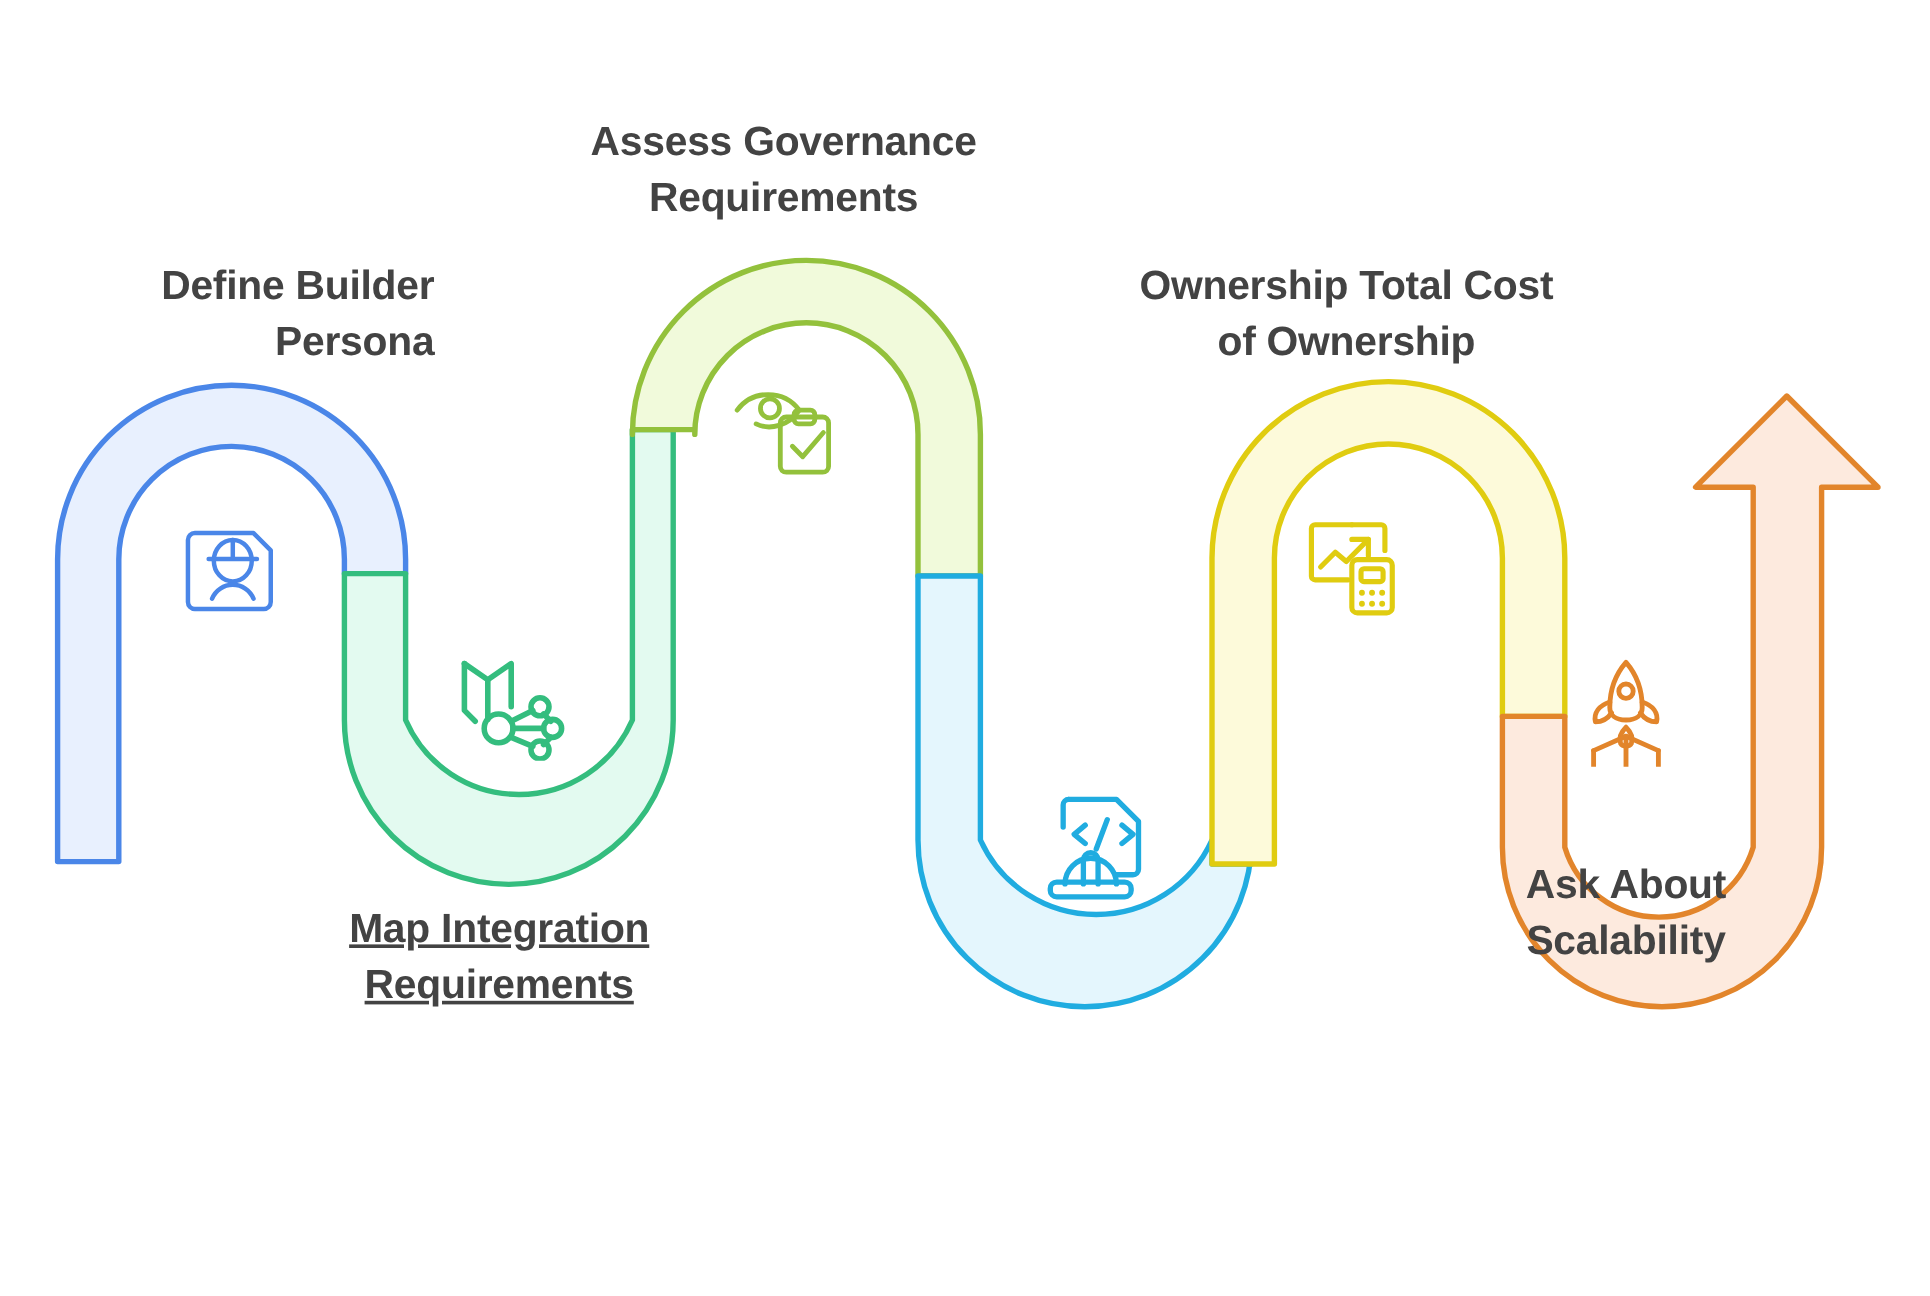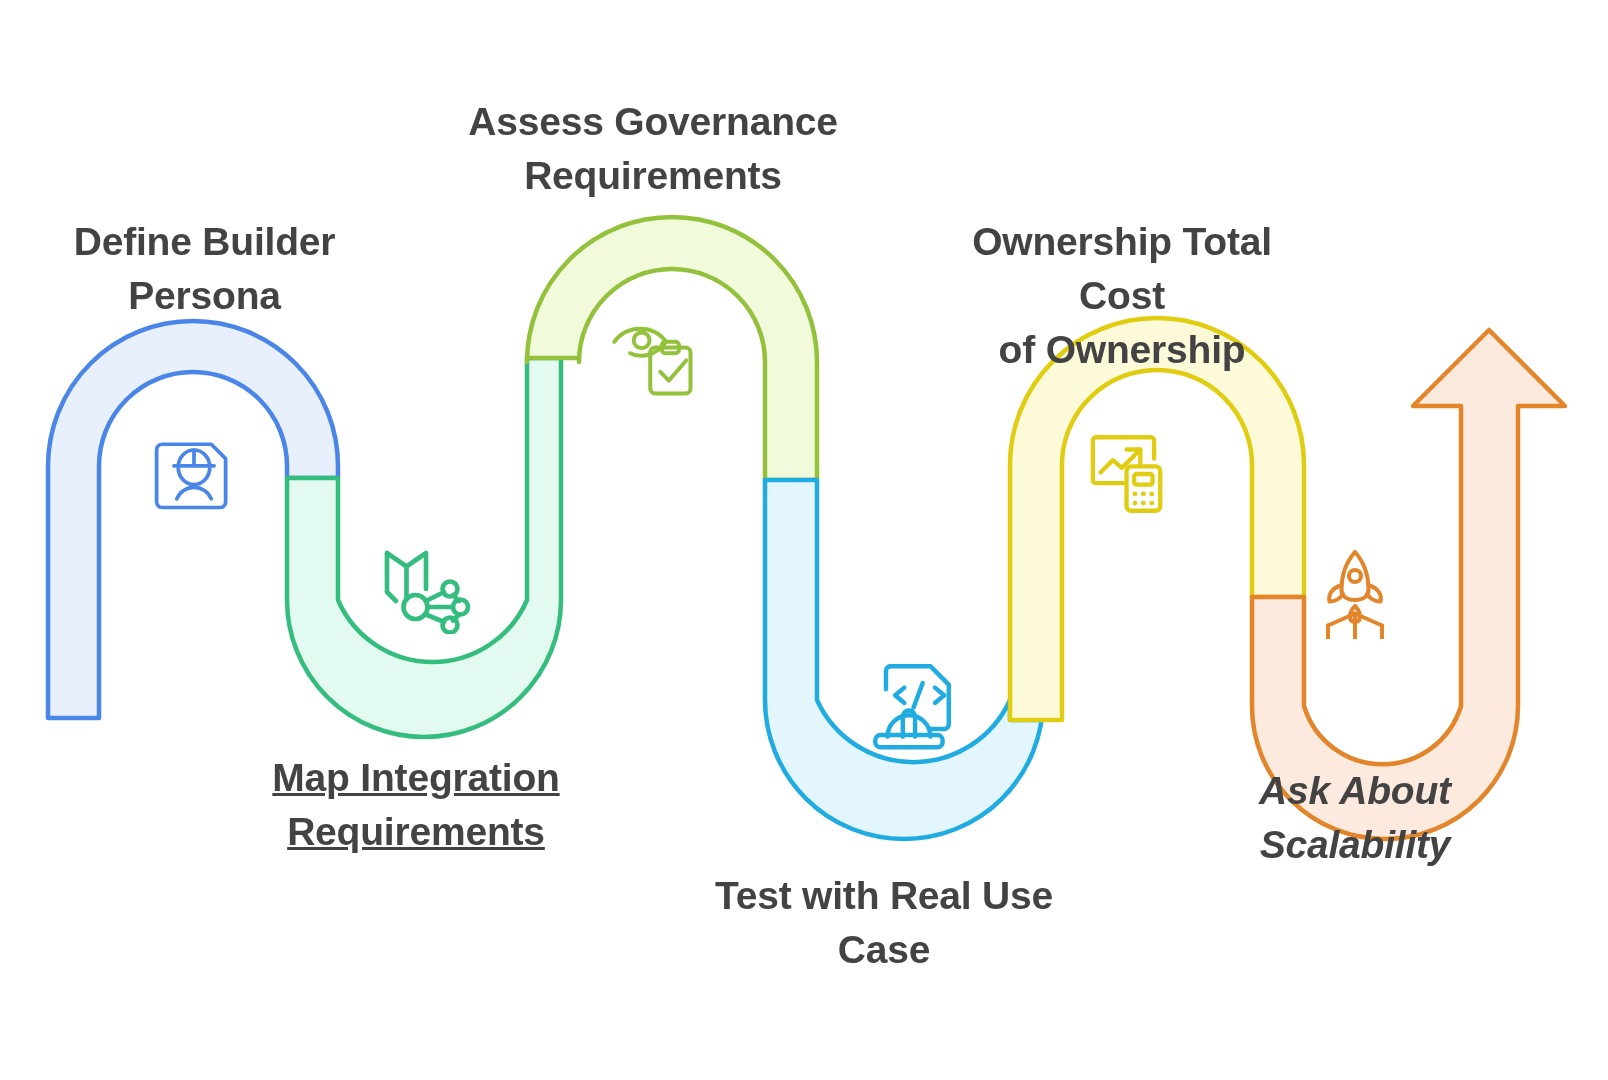--- a/index.html
+++ b/index.html
@@ -24,21 +24,21 @@
   #ribbon-svg {
     position: absolute;
     left: 0; top: 0;
     width: 1608px;
     height: 1080px;
   }
   .step-label {
     position: absolute;
     text-align: center;
     font-weight: bold;
-    font-size: 39px;
+    font-size: 34px;
     line-height: 1.38;
     color: #434343;
     letter-spacing: -0.2px;
     white-space: pre-line;
   }
   .icon-slot {
     position: absolute;
   }
 </style>
 </head>
@@ -117,21 +117,21 @@
                L 1489 330
                L 1413 406
                L 1461 406
                L 1461 706
                A 82 82 0 0 1 1304 706
                L 1304 597
                Z" fill="#fdeade" stroke="#e2852b" stroke-width="4.5" stroke-linejoin="round" stroke-linecap="round"></path>
     </g>
   </svg>
 
-  <div class="step-label" style="left:47px; top:215px; width:315px;">Define Builder
+  <div class="step-label" style="left:47px; top:215px; width:315px;text-align:right;">Define Builder
 Persona</div>
 
   <div class="icon-slot" style="left:148px; top:427px; width:92px; height:92px;">
     <svg viewBox="0 0 64 64" width="92" height="92" fill="none" stroke="#4a86e8" stroke-width="2.6" stroke-linecap="round" stroke-linejoin="round">
       <path d="M10 12 h34 l10 10 v30 a4 4 0 0 1 -4 4 h-40 a4 4 0 0 1 -4 -4 v-36 a4 4 0 0 1 4 -4 z"></path>
       <ellipse cx="32" cy="28" rx="11" ry="12"></ellipse>
       <path d="M18 27 h28"></path>
       <path d="M32 16 v10"></path>
       <path d="M20 50 a13 13 0 0 1 24 0"></path>
     </svg>
@@ -163,22 +163,20 @@
   <div class="icon-slot" style="left:610px; top:313px; width:92px; height:92px;">
     <svg viewBox="0 0 64 64" width="92" height="92" fill="none" stroke="#93c13c" stroke-width="2.8" stroke-linecap="round" stroke-linejoin="round">
       <path d="M3 20 C12 8 30 8 39 20 C33 29 22 32 14 28"></path>
       <circle cx="22" cy="19" r="5.5"></circle>
       <rect x="28" y="24" width="28" height="32" rx="3.5"></rect>
       <rect x="36" y="20" width="12" height="8" rx="2.5"></rect>
       <path d="M35 41 l6 6 l12 -14"></path>
     </svg>
   </div>
 
-  <div class="step-label" style="left:698px; top:869px; width:372px;">Test with Real Use
-Case</div>
 
   <div class="icon-slot" style="left:863px; top:657px; width:98px; height:98px;">
     <svg viewBox="0 0 64 64" width="98" height="98" fill="none" stroke="#20ace0" stroke-width="2.9" stroke-linecap="round" stroke-linejoin="round">
       <path d="M18 6 h26 l12 12 v26 a3 3 0 0 1 -3 3 h-9"></path>
       <path d="M18 6 a3 3 0 0 0 -3 3 v12"></path>
       <path d="M27 20 l-6 5 l6 5"></path>
       <path d="M47 20 l6 5 l-6 5"></path>
       <path d="M39 17 l-6 16"></path>
       <path d="M16 52 a14 14 0 0 1 28 0"></path>
       <path d="M26 52 v-13 a4 4 0 0 1 8 0 v13"></path>
@@ -199,21 +197,21 @@
       <rect x="38" y="32" width="12" height="7" rx="1.6"></rect>
       <circle cx="38.5" cy="45" r="1.6" fill="#e0cc10" stroke="none"></circle>
       <circle cx="44" cy="45" r="1.6" fill="#e0cc10" stroke="none"></circle>
       <circle cx="49.5" cy="45" r="1.6" fill="#e0cc10" stroke="none"></circle>
       <circle cx="38.5" cy="51" r="1.6" fill="#e0cc10" stroke="none"></circle>
       <circle cx="44" cy="51" r="1.6" fill="#e0cc10" stroke="none"></circle>
       <circle cx="49.5" cy="51" r="1.6" fill="#e0cc10" stroke="none"></circle>
     </svg>
   </div>
 
-  <div class="step-label" style="left:1228px; top:764px; width:254px;font-style:italic;">Ask About
+  <div class="step-label" style="left:1228px; top:714px; width:254px;">Ask About
 Scalability</div>
 
   <div class="icon-slot" style="left:1307px; top:543px; width:96px; height:96px;">
     <svg viewBox="0 0 64 64" width="96" height="96" fill="none" stroke="#e2852b" stroke-width="2.7" stroke-linecap="round" stroke-linejoin="round">
       <path d="M32 6 C39 14 41 23 41 31 C41 35 38 38 32 38 C26 38 23 35 23 31 C23 23 25 14 32 6 Z"></path>
       <circle cx="32" cy="22" r="4"></circle>
       <path d="M23 28 C17 30 14 34 15 39 C19 39 22 37 24 34"></path>
       <path d="M41 28 C47 30 50 34 49 39 C45 39 42 37 40 34"></path>
       <path d="M32 42 C35 45 36 48 35 51 C34 53 30 53 29 51 C28 48 29 45 32 42 Z"></path>
       <path d="M14 55 l18 -8 l18 8"></path>

